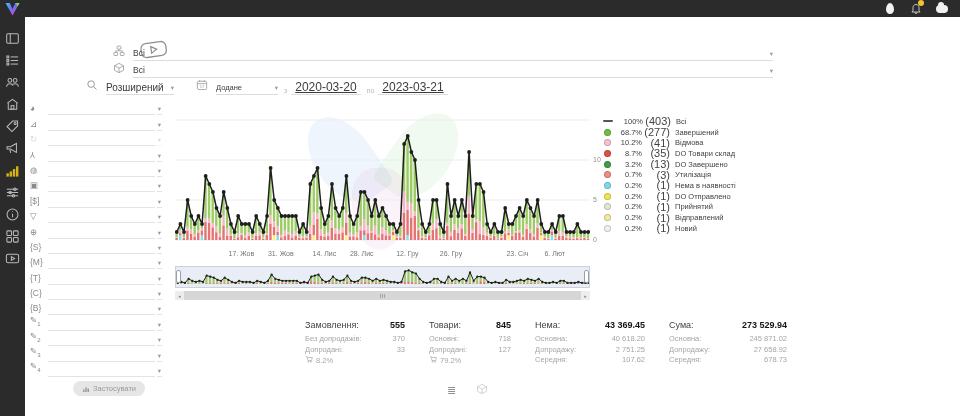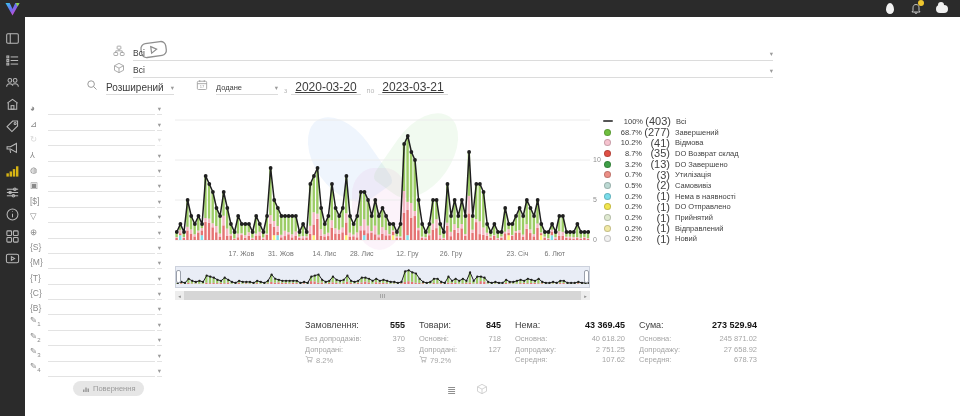--- a/index.html
+++ b/index.html
@@ -70,21 +70,21 @@
   .nav-handle { position:absolute; top:270px; width:5px; height:13px; background:#fff;
                 border:1px solid #9aa0ab; border-radius:2px; z-index:3; cursor:ew-resize; }
   .scrollbar { position:absolute; left:175px; top:291px; width:415px; height:9px; background:#ededed; }
   .sb-arrow { position:absolute; top:0; width:9px; height:9px; font-size:5px; color:#8a8a8a;
               display:flex; align-items:center; justify-content:center; cursor:pointer; }
   .sb-thumb { position:absolute; left:9px; right:9px; top:0; height:9px; background:#d6d6d6;
               display:flex; align-items:center; justify-content:center; gap:1px; cursor:grab; }
   .sb-thumb i { width:1px; height:4px; background:#a6a6a6; }
 
   
-  .stats { position:absolute; left:305px; top:320px; display:flex; gap:14px; }
+  .stats { position:absolute; left:305px; top:320px; display:flex; gap:24px; }
   .stat-col { }
   .stat-head { display:flex; justify-content:space-between; gap:8px; margin-bottom:4px; }
   .stat-title { font-size:9px; color:#444; }
   .stat-valmain { font-size:9px; font-weight:bold; color:#151515; text-align:right; }
   .stat-row { display:flex; justify-content:space-between; gap:8px; font-size:7.5px; color:#a6a6a6; line-height:10.5px; }
   .stat-row .cartwrap { display:flex; align-items:center; gap:3px; }
   .stat-col:nth-child(1){ width:100px; } .stat-col:nth-child(2){ width:82px; }
   .stat-col:nth-child(3){ width:110px; } .stat-col:nth-child(4){ width:118px; }
 
   .bottom-toggles { position:absolute; left:447px; top:381px; display:flex; gap:20px; align-items:center; }
@@ -306,21 +306,21 @@
           <span class="f-line"></span>
           <span class="f-caret">▾</span>
         </div>
       </div>
     <button class="apply-btn">
       <svg width="8" height="8" viewBox="0 0 16 16">
           <rect x="2" y="9" width="3" height="5" fill="#9a9a9a"></rect>
           <rect x="6.5" y="5" width="3" height="9" fill="#9a9a9a"></rect>
           <rect x="11" y="7" width="3" height="7" fill="#9a9a9a"></rect>
         </svg>
-      <span>Повернення</span>
+      <span>Застосувати</span>
     </button>
   </aside>
 
   <section class="hf">
     <span class="video-hint">
       <svg width="28" height="18" viewBox="0 0 28 18">
           <rect x="1.5" y="1.5" width="25" height="14" rx="5" fill="none" stroke="#8f8f8f" stroke-width="1.3"></rect>
           <path d="M11.5 5.2 L17 8.5 L11.5 11.8 Z" fill="none" stroke="#8f8f8f" stroke-width="1.2"></path>
         </svg>
     </span>
@@ -913,39 +913,33 @@
       <div class="lg-row">
         <span class="lg-dot" style="background:#f6c3cf"></span>
         <span class="lg-pct">10.2%</span>
         <span class="lg-count">(41)</span>
         <span class="lg-label">Відмова</span>
       </div>
       <div class="lg-row">
         <span class="lg-dot" style="background:#e05045"></span>
         <span class="lg-pct">8.7%</span>
         <span class="lg-count">(35)</span>
-        <span class="lg-label">DO Возврат склад</span>
+        <span class="lg-label">DO Товари склад</span>
       </div>
       <div class="lg-row">
         <span class="lg-dot" style="background:#3f9f47"></span>
         <span class="lg-pct">3.2%</span>
         <span class="lg-count">(13)</span>
         <span class="lg-label">DO Завершено</span>
       </div>
       <div class="lg-row">
         <span class="lg-dot" style="background:#ec8f86"></span>
         <span class="lg-pct">0.7%</span>
         <span class="lg-count">(3)</span>
         <span class="lg-label">Утилізація</span>
-      </div>
-      <div class="lg-row">
-        <span class="lg-dot" style="background:#bcd9d3"></span>
-        <span class="lg-pct">0.5%</span>
-        <span class="lg-count">(2)</span>
-        <span class="lg-label">Самовивіз</span>
       </div>
       <div class="lg-row">
         <span class="lg-dot" style="background:#79dcea"></span>
         <span class="lg-pct">0.2%</span>
         <span class="lg-count">(1)</span>
         <span class="lg-label">Нема в наявності</span>
       </div>
       <div class="lg-row">
         <span class="lg-dot" style="background:#f2e54e"></span>
         <span class="lg-pct">0.2%</span>

